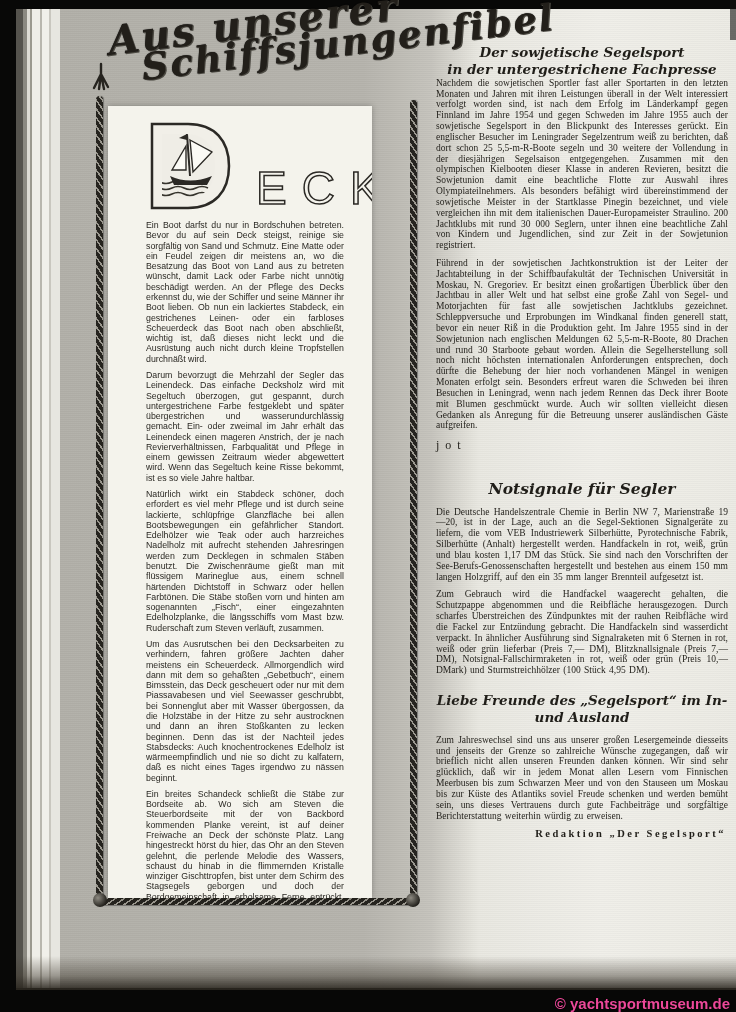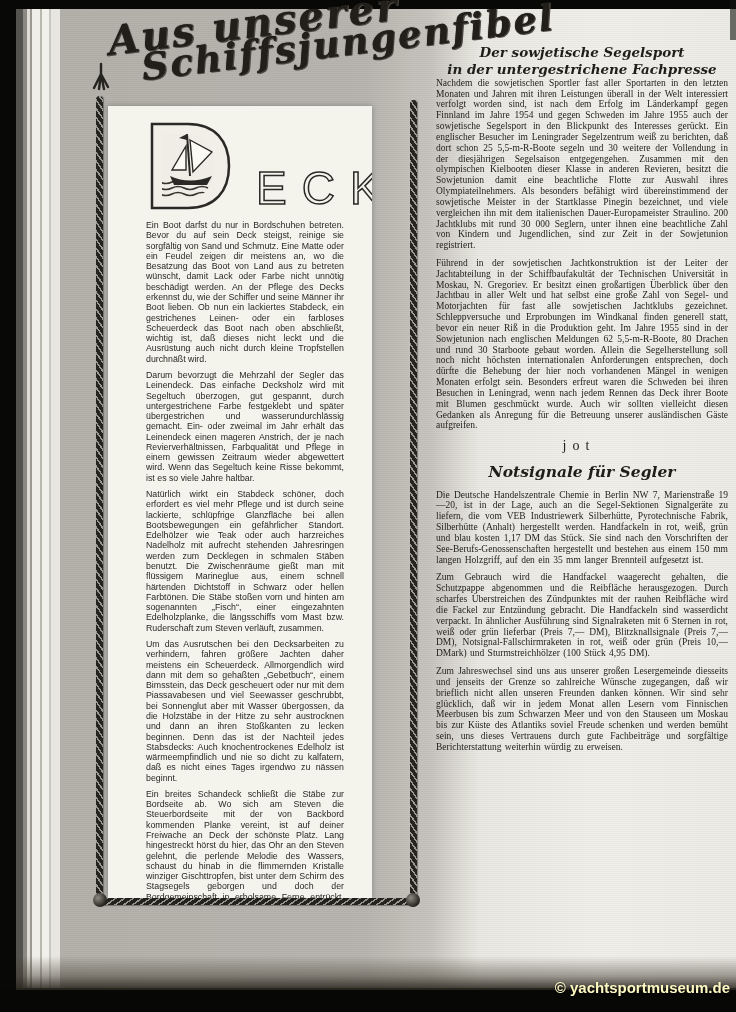--- a/index.html
+++ b/index.html
@@ -38,29 +38,29 @@
     background:#f4f3ec;box-shadow:0 0 6px rgba(0,0,0,.25);
     padding:14px 28px 12px 38px;box-sizing:border-box;overflow:hidden;}
   #deck-head{height:94px;}
   .para-left{font-family:"Liberation Sans",sans-serif;font-size:8.8px;line-height:1.17;
     text-align:justify;color:#2a2823;margin:6px 0 6px 0;}
 
   
   #right-col{position:absolute;left:436px;top:44px;width:292px;color:#201e19;}
   .art-title{font-family:"DejaVu Serif",serif;font-style:italic;font-weight:bold;
     text-align:center;font-size:13.5px;line-height:1.25;margin:0;}
-  .art-title.big{font-size:15.5px;margin:8px 0 8px 0;}
+  .art-title.big{font-size:15.5px;margin:26px 0 8px 0;}
   .art-title.wide{font-size:13.5px;margin:16px 0 9px 0;}
   .para-right{font-size:9.5px;line-height:1.14;text-align:justify;margin:0 0 7px 0;
     font-family:"Liberation Serif",serif;word-spacing:1px;}
   .first-gap{}
-  .sig-jot{text-align:center;font-size:14px;letter-spacing:6px;margin:0 6px 2px 0;}
+  .sig-jot{text-align:left;font-size:12px;letter-spacing:6px;margin:0 6px 2px 0;}
   .sig-red{text-align:right;font-size:10.5px;letter-spacing:2.5px;margin:6px 2px 0 0;font-weight:bold;
     font-family:"Liberation Serif",serif;}
-  #watermark{position:absolute;right:6px;bottom:16px;color:#fef9c3;
+  #watermark{position:absolute;right:6px;bottom:0;color:#ec4899;
     font-family:"Liberation Sans",sans-serif;font-weight:bold;font-size:15px;
     text-shadow:0 1px 2px rgba(0,0,0,.8);}
 </style>
 </head>
 <body>
 
 <div id="scan">
   <div id="edge-stack"></div>
   <div id="paper"></div>
 
@@ -117,20 +117,22 @@
       <span style="display:block">in der untergestrichene Fachpresse</span>
     </h1>
     <p class="para-right first-gap">Nachdem die sowjetischen Sportler fast aller Sportarten in den letzten Monaten und Jahren mit ihren Leistungen überall in der Welt interessiert verfolgt worden sind, ist nach dem Erfolg im Länderkampf gegen Finnland im Jahre 1954 und gegen Schweden im Jahre 1955 auch der sowjetische Segelsport in den Blickpunkt des Interesses gerückt. Ein englischer Besucher im Leningrader Segelzentrum weiß zu berichten, daß dort schon 25 5,5-m-R-Boote segeln und 30 weitere der Vollendung in der diesjährigen Segelsaison entgegengehen. Zusammen mit den olympischen Kielbooten dieser Klasse in anderen Revieren, besitzt die Sowjetunion damit eine beachtliche Flotte zur Auswahl ihres Olympiateilnehmers. Als besonders befähigt wird übereinstimmend der sowjetische Meister in der Startklasse Pinegin bezeichnet, und viele vergleichen ihn mit dem italienischen Dauer-Europameister Straulino. 200 Jachtklubs mit rund 30 000 Seglern, unter ihnen eine beachtliche Zahl von Kindern und Jugendlichen, sind zur Zeit in der Sowjetunion registriert.</p>
     <p class="para-right">Führend in der sowjetischen Jachtkonstruktion ist der Leiter der Jachtabteilung in der Schiffbaufakultät der Technischen Universität in Moskau, N. Gregoriev. Er besitzt einen großartigen Überblick über den Jachtbau in aller Welt und hat selbst eine große Zahl von Segel- und Motorjachten für fast alle sowjetischen Jachtklubs gezeichnet. Schleppversuche und Erprobungen im Windkanal finden generell statt, bevor ein neuer Riß in die Produktion geht. Im Jahre 1955 sind in der Sowjetunion nach englischen Meldungen 62 5,5-m-R-Boote, 80 Drachen und rund 30 Starboote gebaut worden. Allein die Segelherstellung soll noch nicht höchsten internationalen Anforderungen entsprechen, doch dürfte die Behebung der hier noch vorhandenen Mängel in wenigen Monaten erfolgt sein. Besonders erfreut waren die Schweden bei ihren Besuchen in Leningrad, wenn nach jedem Rennen das Deck ihrer Boote mit Blumen geschmückt wurde. Auch wir sollten vielleicht diesen Gedanken als Anregung für die Betreuung unserer ausländischen Gäste aufgreifen.</p>
     <div class="sig-jot">jot</div>
 
     <h2 class="art-title big">Notsignale für Segler</h2>
     <p class="para-right">Die Deutsche Handelszentrale Chemie in Berlin NW 7, Marienstraße 19—20, ist in der Lage, auch an die Segel-Sektionen Signalgeräte zu liefern, die vom VEB Industriewerk Silberhütte, Pyrotechnische Fabrik, Silberhütte (Anhalt) hergestellt werden. Handfackeln in rot, weiß, grün und blau kosten 1,17 DM das Stück. Sie sind nach den Vorschriften der See-Berufs-Genossenschaften hergestellt und bestehen aus einem 150 mm langen Holzgriff, auf den ein 35 mm langer Brennteil aufgesetzt ist.</p>
     <p class="para-right">Zum Gebrauch wird die Handfackel waagerecht gehalten, die Schutzpappe abgenommen und die Reibfläche herausgezogen. Durch scharfes Überstreichen des Zündpunktes mit der rauhen Reibfläche wird die Fackel zur Entzündung gebracht. Die Handfackeln sind wasserdicht verpackt. In ähnlicher Ausführung sind Signalraketen mit 6 Sternen in rot, weiß oder grün lieferbar (Preis 7,— DM), Blitzknallsignale (Preis 7,— DM), Notsignal-Fallschirmraketen in rot, weiß oder grün (Preis 10,— DMark) und Sturmstreichhölzer (100 Stück 4,95 DM).</p>
 
+    <h2 class="art-title wide">Liebe Freunde des „Segelsport“ im In- und Ausland</h2>
     <p class="para-right">Zum Jahreswechsel sind uns aus unserer großen Lesergemeinde diesseits und jenseits der Grenze so zahlreiche Wünsche zugegangen, daß wir brieflich nicht allen unseren Freunden danken können. Wir sind sehr glücklich, daß wir in jedem Monat allen Lesern vom Finnischen Meerbusen bis zum Schwarzen Meer und von den Stauseen um Moskau bis zur Küste des Atlantiks soviel Freude schenken und werden bemüht sein, uns dieses Vertrauens durch gute Fachbeiträge und sorgfältige Berichterstattung weiterhin würdig zu erweisen.</p>
+    <div class="sig-red">Redaktion „Der Segelsport“</div>
   </div>
 
   <div id="bottom-shadow"></div>
   <div id="bottom-bar"></div>
   <div id="right-edge"></div>
   <div id="watermark">© yachtsportmuseum.de</div>
 </div>
 
 </body></html>

